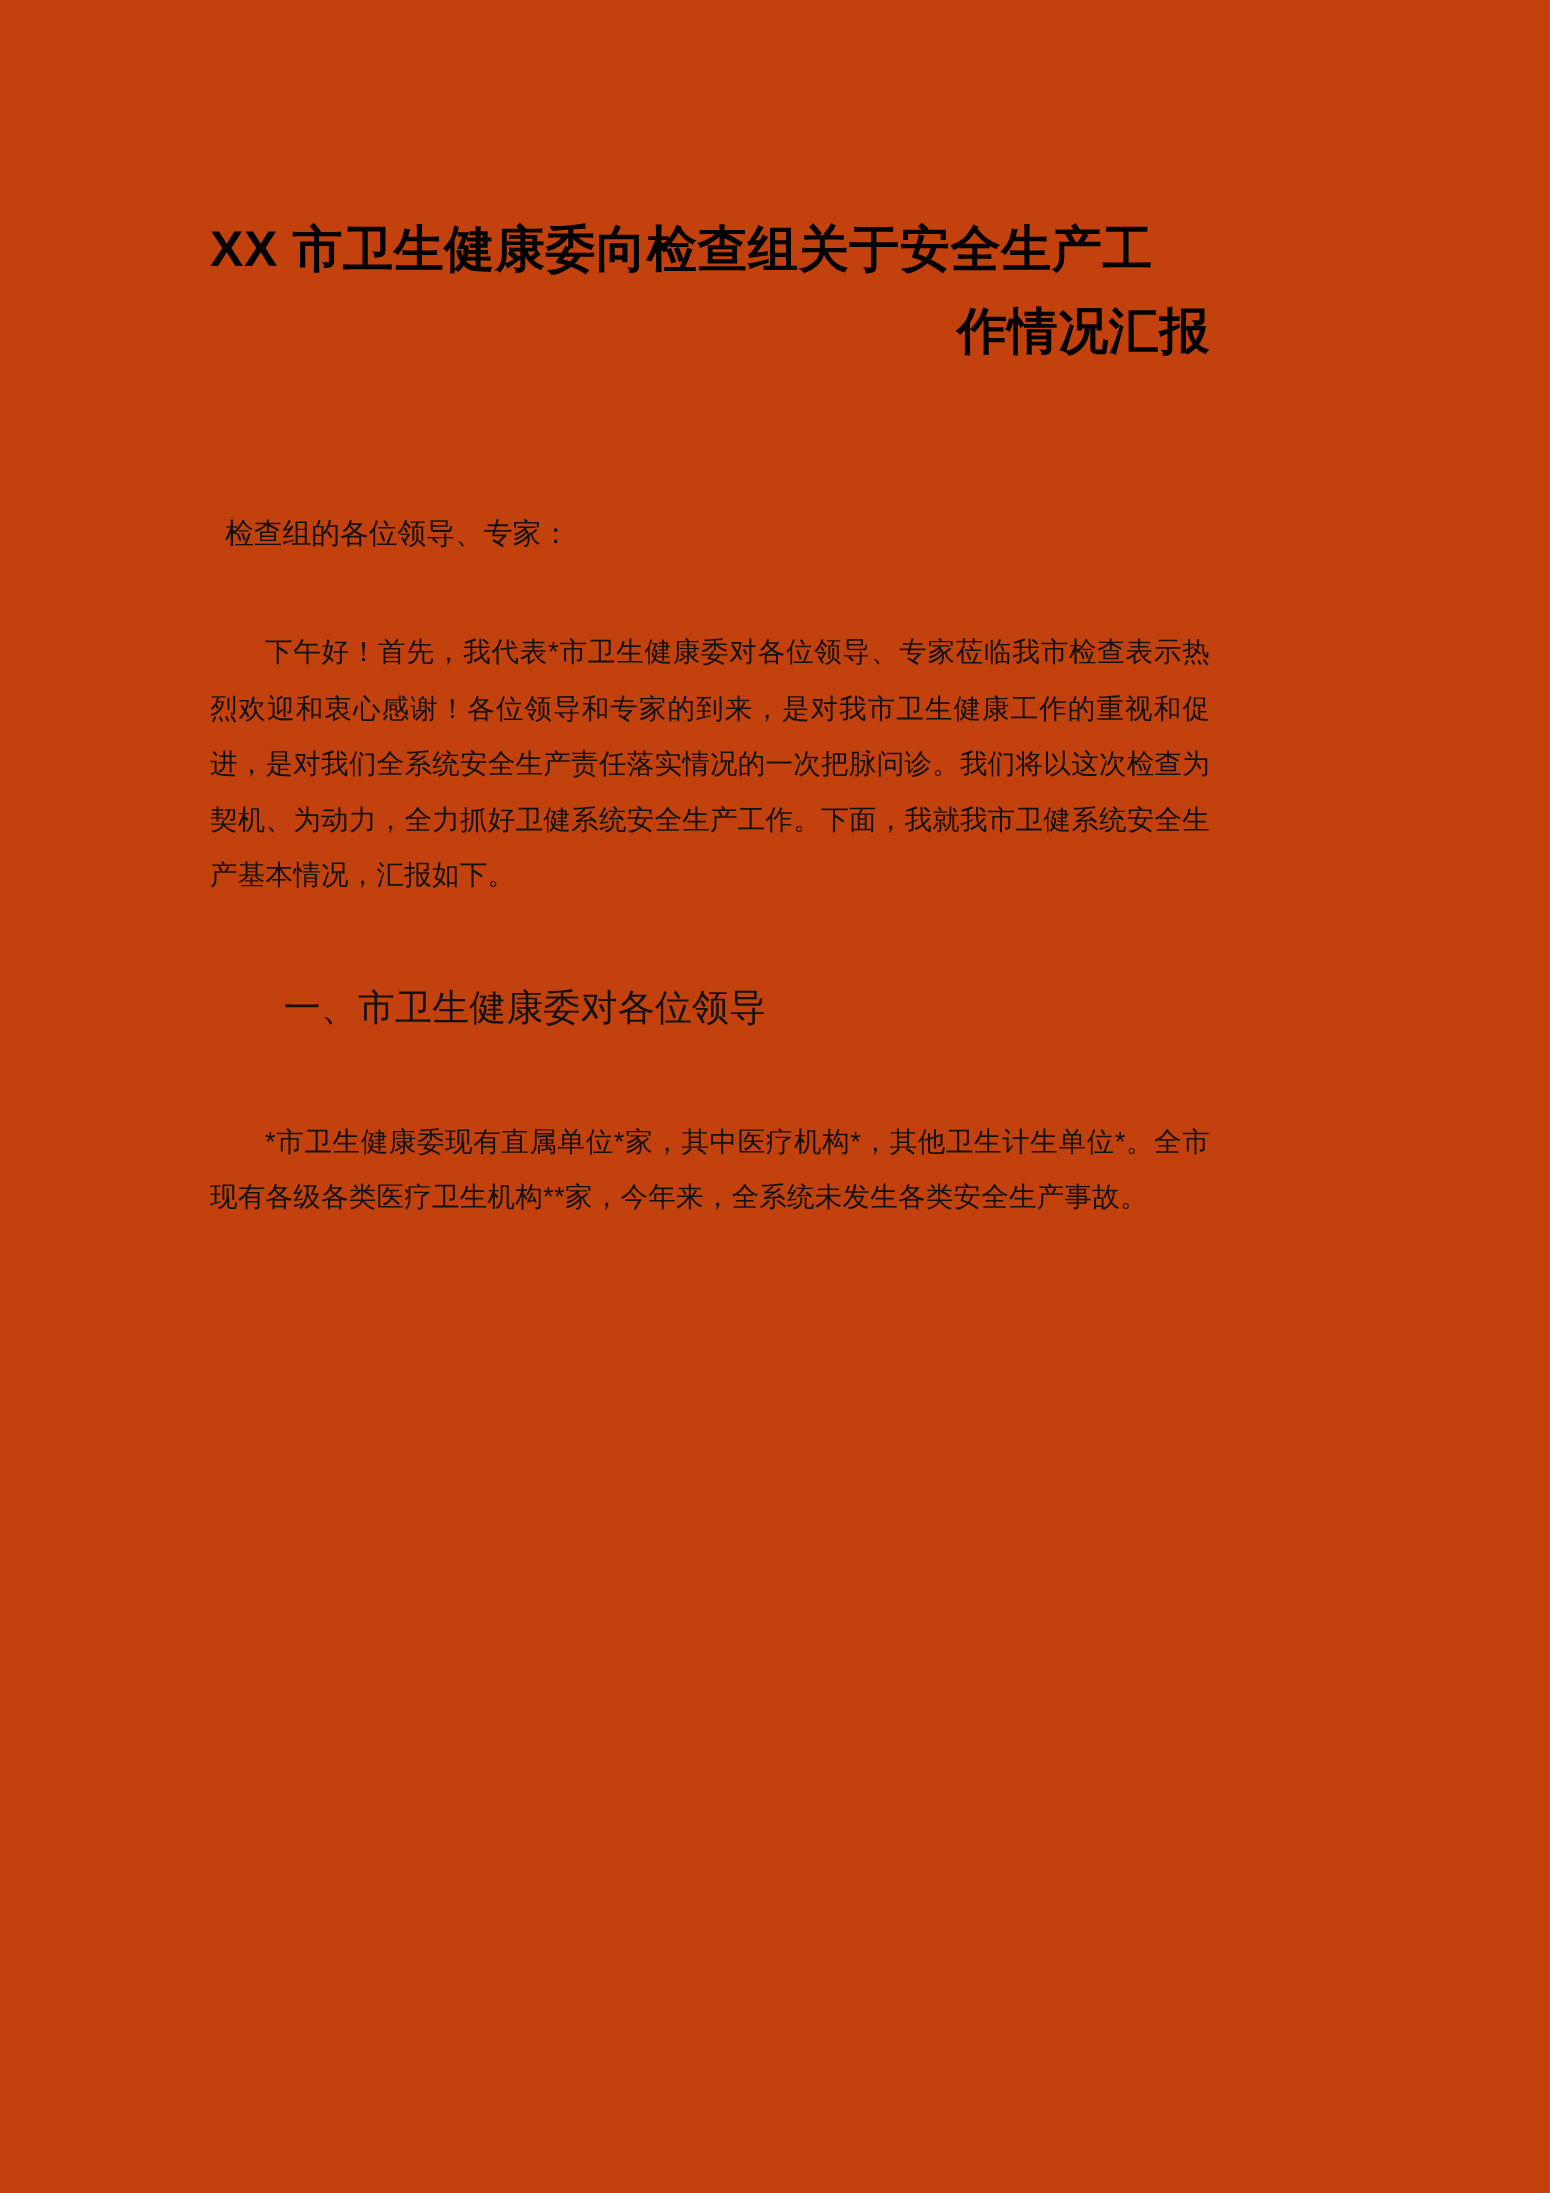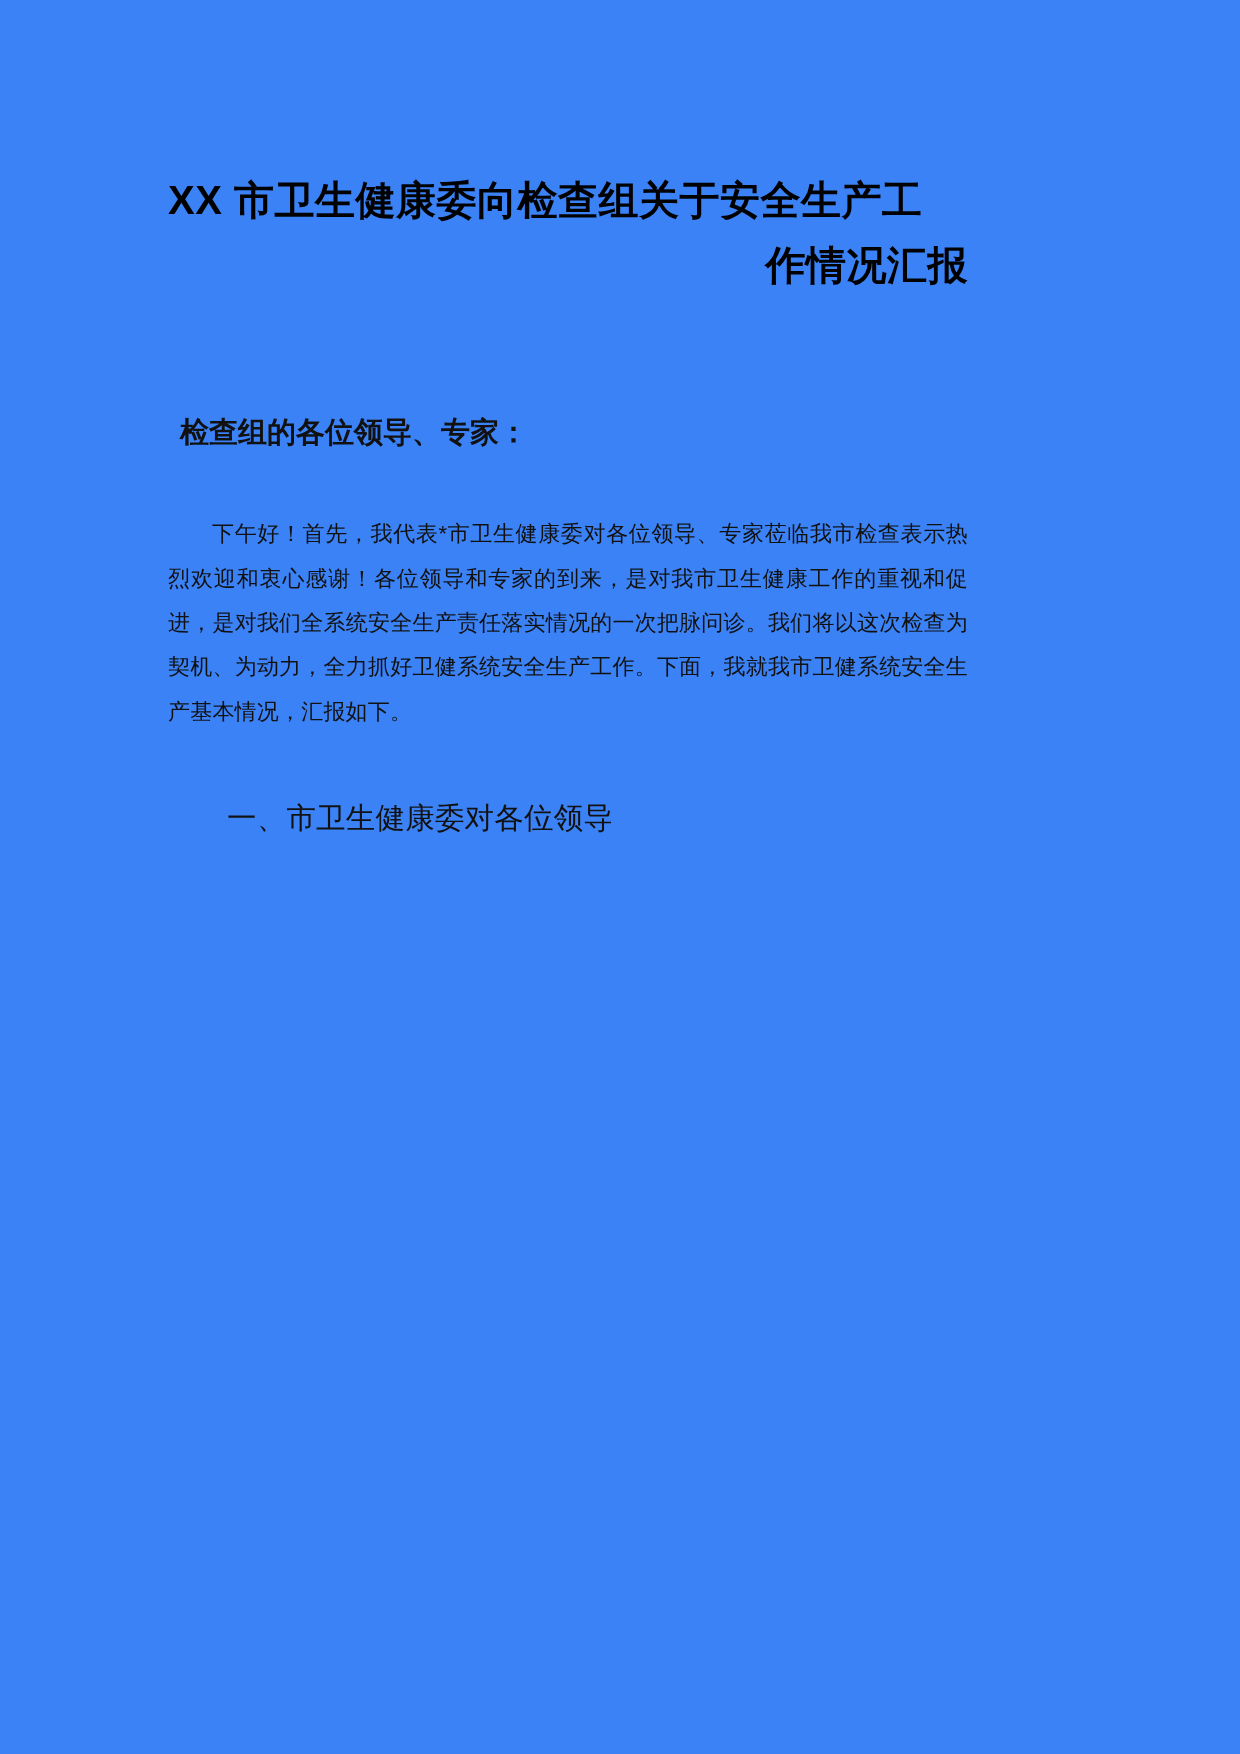--- a/index.html
+++ b/index.html
@@ -11,21 +11,21 @@
     width: 1240px;
     height: 1754px;
     font-family: "Liberation Sans", "DejaVu Sans", sans-serif;
     color: #000000;
     -webkit-font-smoothing: antialiased;
   }
   .page {
     position: relative;
     width: 1240px;
     height: 1754px;
-    background: #3b82f6;
+    background: #c2410c;
     box-sizing: border-box;
     padding: 0;
     overflow: hidden;
   }
   .content {
     position: absolute;
     left: 168px;
     top: 0;
     width: 800px;
   }
@@ -50,25 +50,25 @@
   .title-line-2 {
     display: block;
     text-align: right;
     white-space: nowrap;
   }
 
   
   .salutation {
     margin: 0;
     padding-top: 106px;
-    font-size: 29px;
+    font-size: 23px;
     line-height: 1.95;
     text-indent: 12px;
     color: #111;
-    font-weight: 700;
+    font-weight: 400;
   }
   .para {
     margin: 0;
     padding-top: 52px;
     font-size: 22px;
     line-height: 2.02;
     text-align: justify;
     text-justify: inter-ideograph;
     text-indent: 2em;
     color: #111;
@@ -99,15 +99,16 @@
       <span class="title-line-1">XX 市卫生健康委向检查组关于安全生产工</span>
       <span class="title-line-2">作情况汇报</span>
     </h1>
 
     <p class="salutation">检查组的各位领导、专家：</p>
 
     <p class="para">下午好！首先，我代表*市卫生健康委对各位领导、专家莅临我市检查表示热烈欢迎和衷心感谢！各位领导和专家的到来，是对我市卫生健康工作的重视和促进，是对我们全系统安全生产责任落实情况的一次把脉问诊。我们将以这次检查为契机、为动力，全力抓好卫健系统安全生产工作。下面，我就我市卫健系统安全生产基本情况，汇报如下。</p>
 
     <p class="heading">一、市卫生健康委对各位领导</p>
 
+    <p class="para para-tight">*市卫生健康委现有直属单位*家，其中医疗机构*，其他卫生计生单位*。全市现有各级各类医疗卫生机构**家，今年来，全系统未发生各类安全生产事故。</p>
 
   </div>
 </div>
 
 </body></html>

